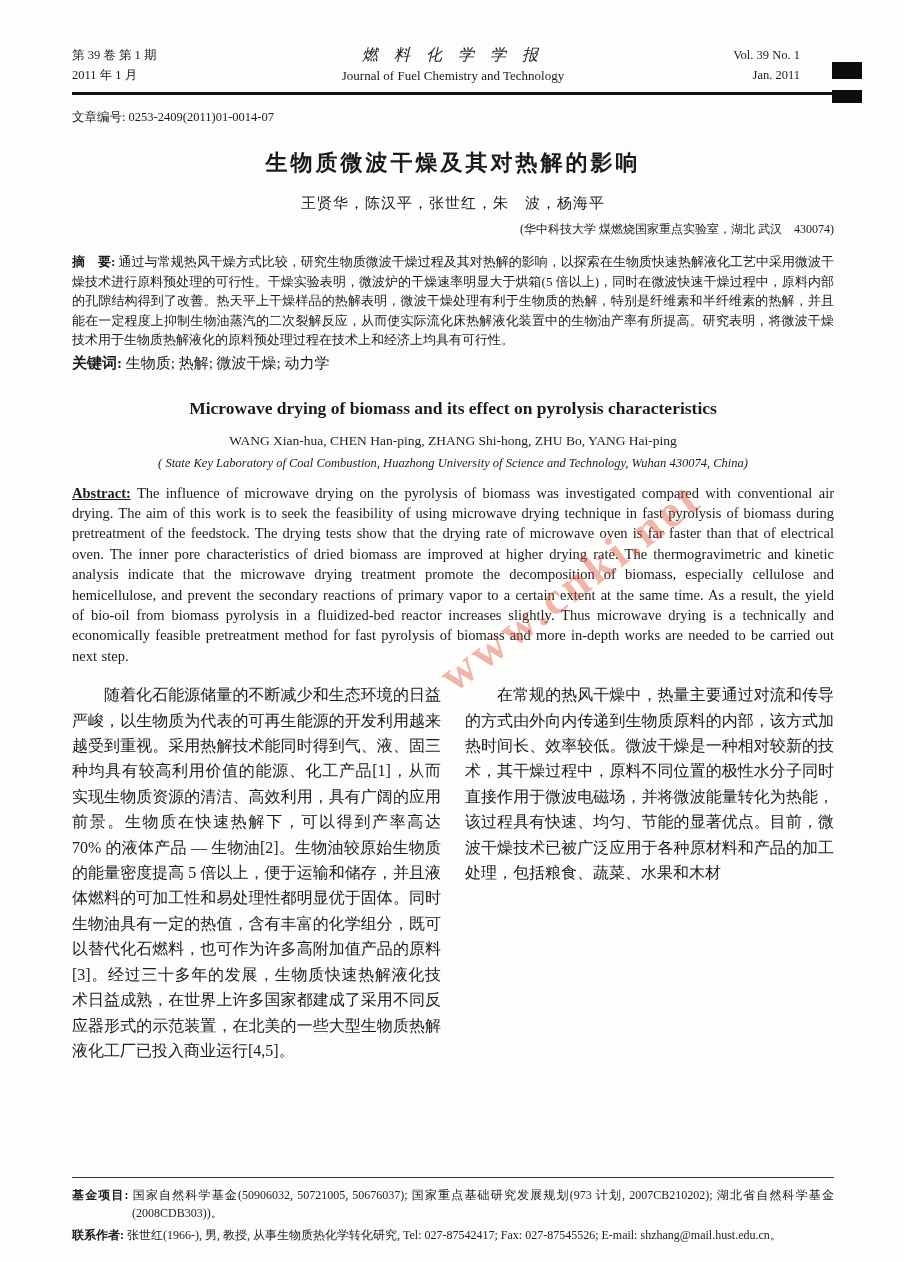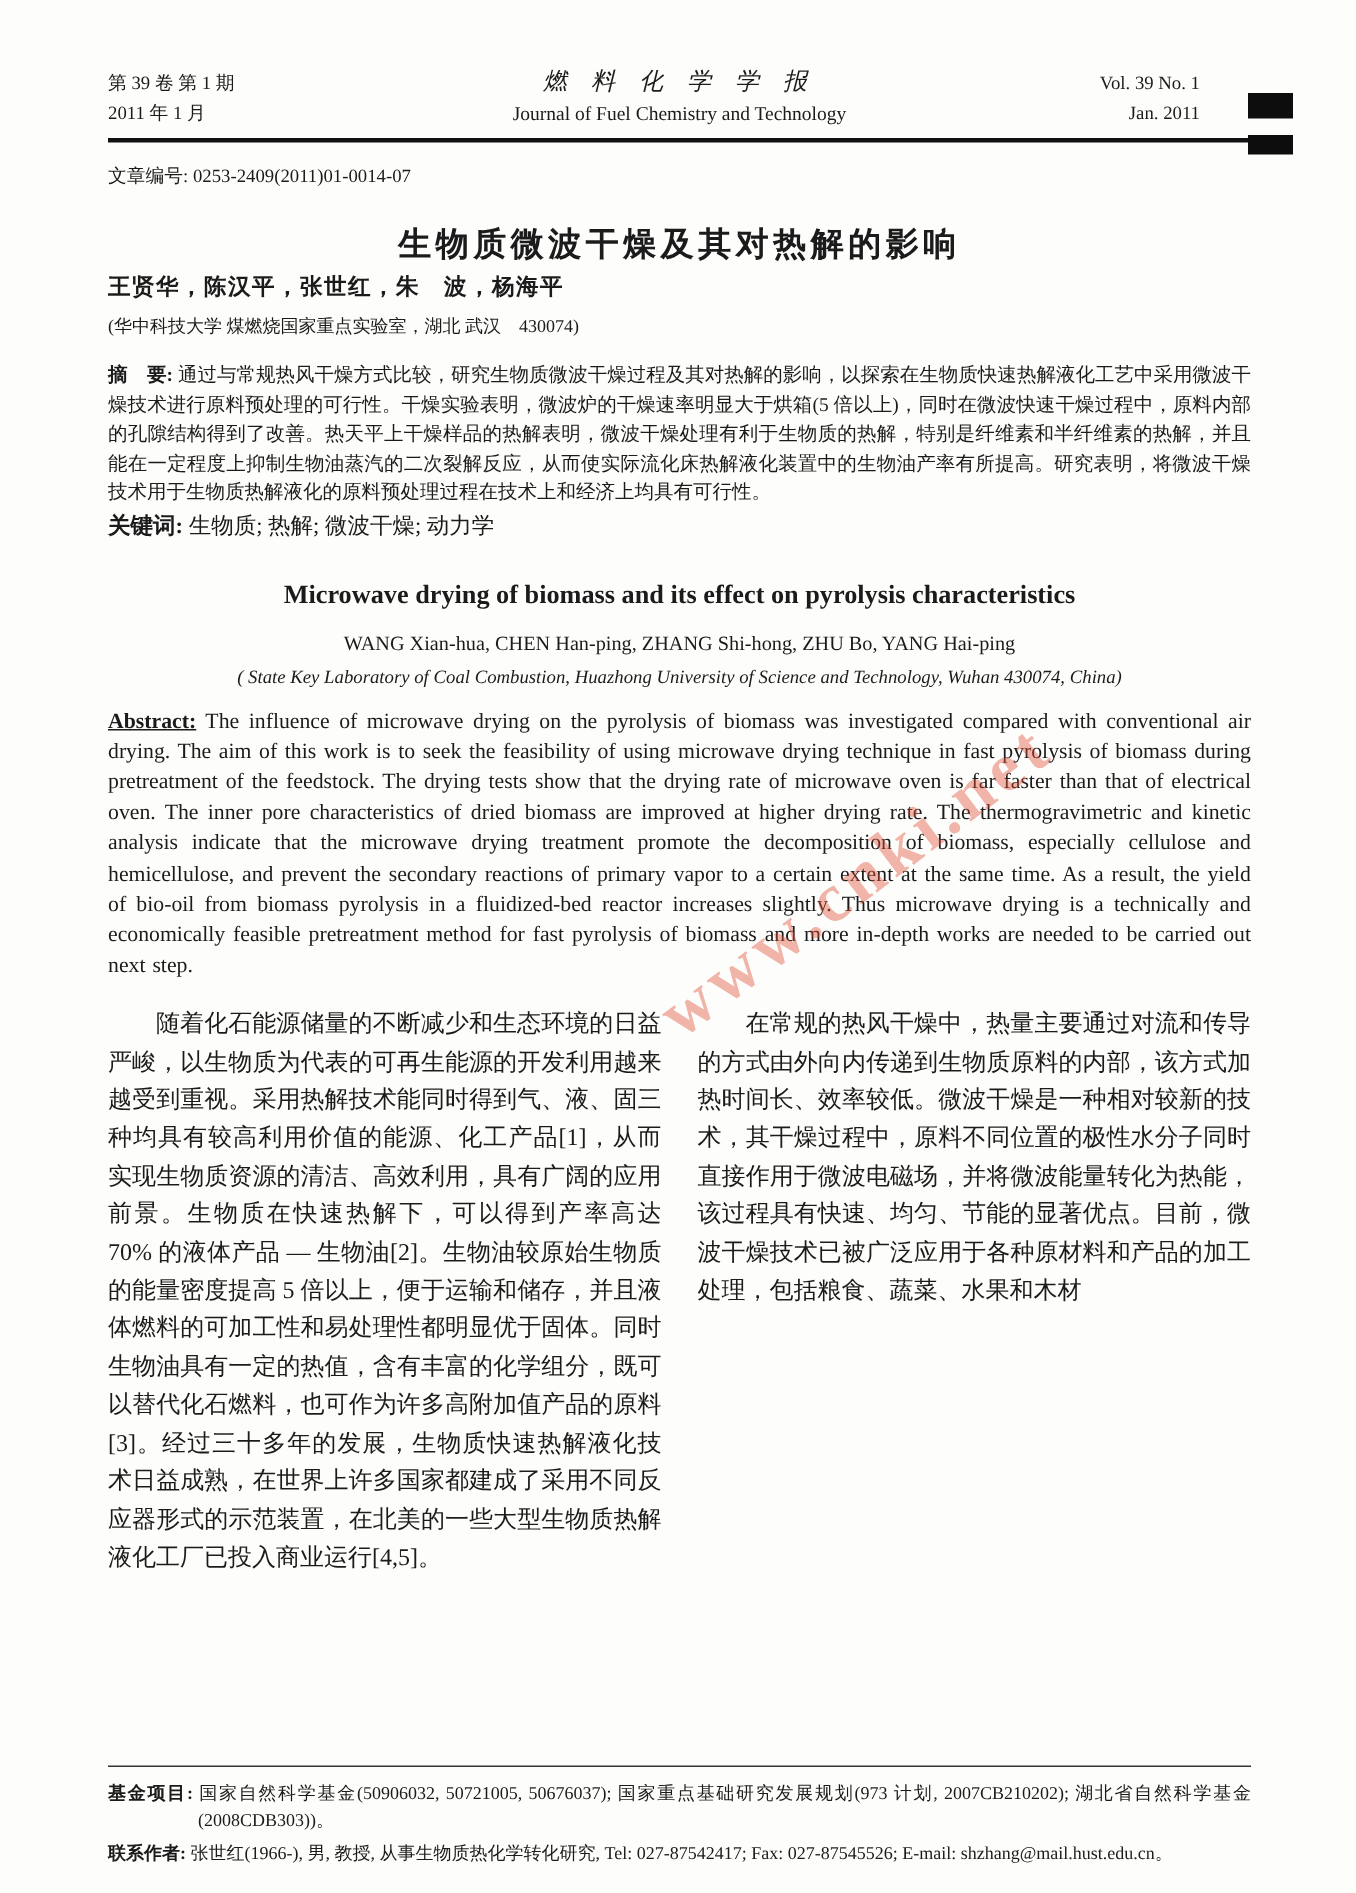--- a/index.html
+++ b/index.html
@@ -57,28 +57,28 @@
   .article-no b { font-weight: normal; margin-top: 32px; }
 
   .title-zh {
     text-align: center;
     font-size: 22px;
     font-weight: bold;
     letter-spacing: 3px;
     margin-top: 22px;
   }
   .authors-zh {
-    text-align: left;
+    text-align: center;
     font-size: 15px;
-    font-weight: bold;
+    font-weight: normal;
     letter-spacing: 1px;
-    margin-top: 4px;
+    margin-top: 16px;
   }
   .affil-zh {
-    text-align: left;
+    text-align: right;
     font-size: 12px;
     margin-top: 8px;
   }
 
   .abstract-zh {
     margin-top: 14px;
     font-size: 13px;
     line-height: 19.6px;
     text-align: justify;
   }

